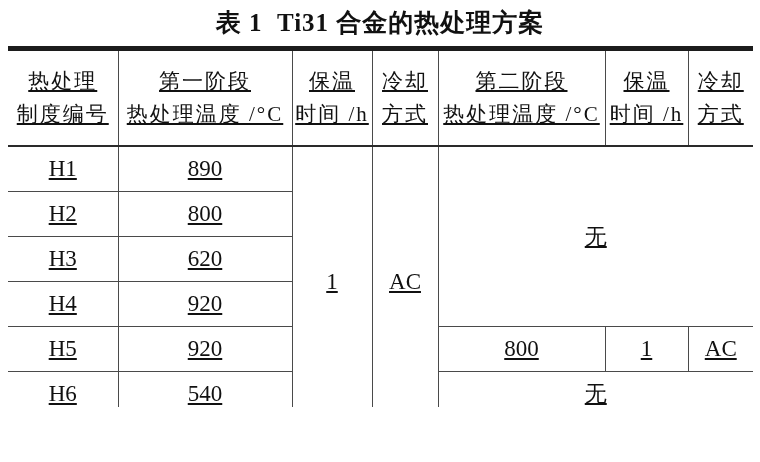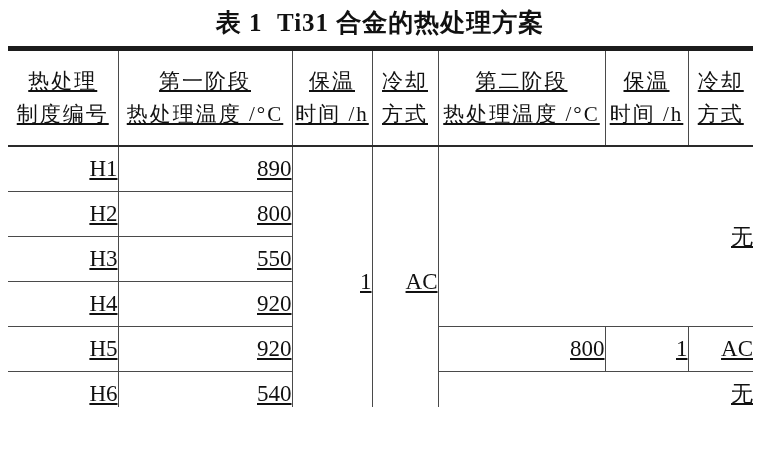--- a/index.html
+++ b/index.html
@@ -49,21 +49,20 @@
   .ht-table thead th {
     height: 94px;
     font-size: 21px;
     letter-spacing: 2px;
     line-height: 1.55;
     border-bottom: 2px solid #2a2a2a;
   }
   .ht-table tbody td {
     height: 44px;
     font-size: 23px;
-    text-align: right;
   }
   .ht-table td.cjk { font-size: 22px; }
 </style>
 </head>
 <body>
 
 <div class="page">
 
   <div class="caption-zh">表 1  Ti31 合金的热处理方案</div>
 
@@ -116,21 +115,21 @@
         <td rowspan="6">1</td>
         <td rowspan="6">AC</td>
         <td rowspan="4" colspan="3" class="cjk">无</td>
       </tr>
       <tr>
         <td>H2</td>
         <td>800</td>
       </tr>
       <tr>
         <td>H3</td>
-        <td>550</td>
+        <td>620</td>
       </tr>
       <tr>
         <td>H4</td>
         <td>920</td>
       </tr>
       <tr>
         <td>H5</td>
         <td>920</td>
         <td>800</td>
         <td>1</td>

